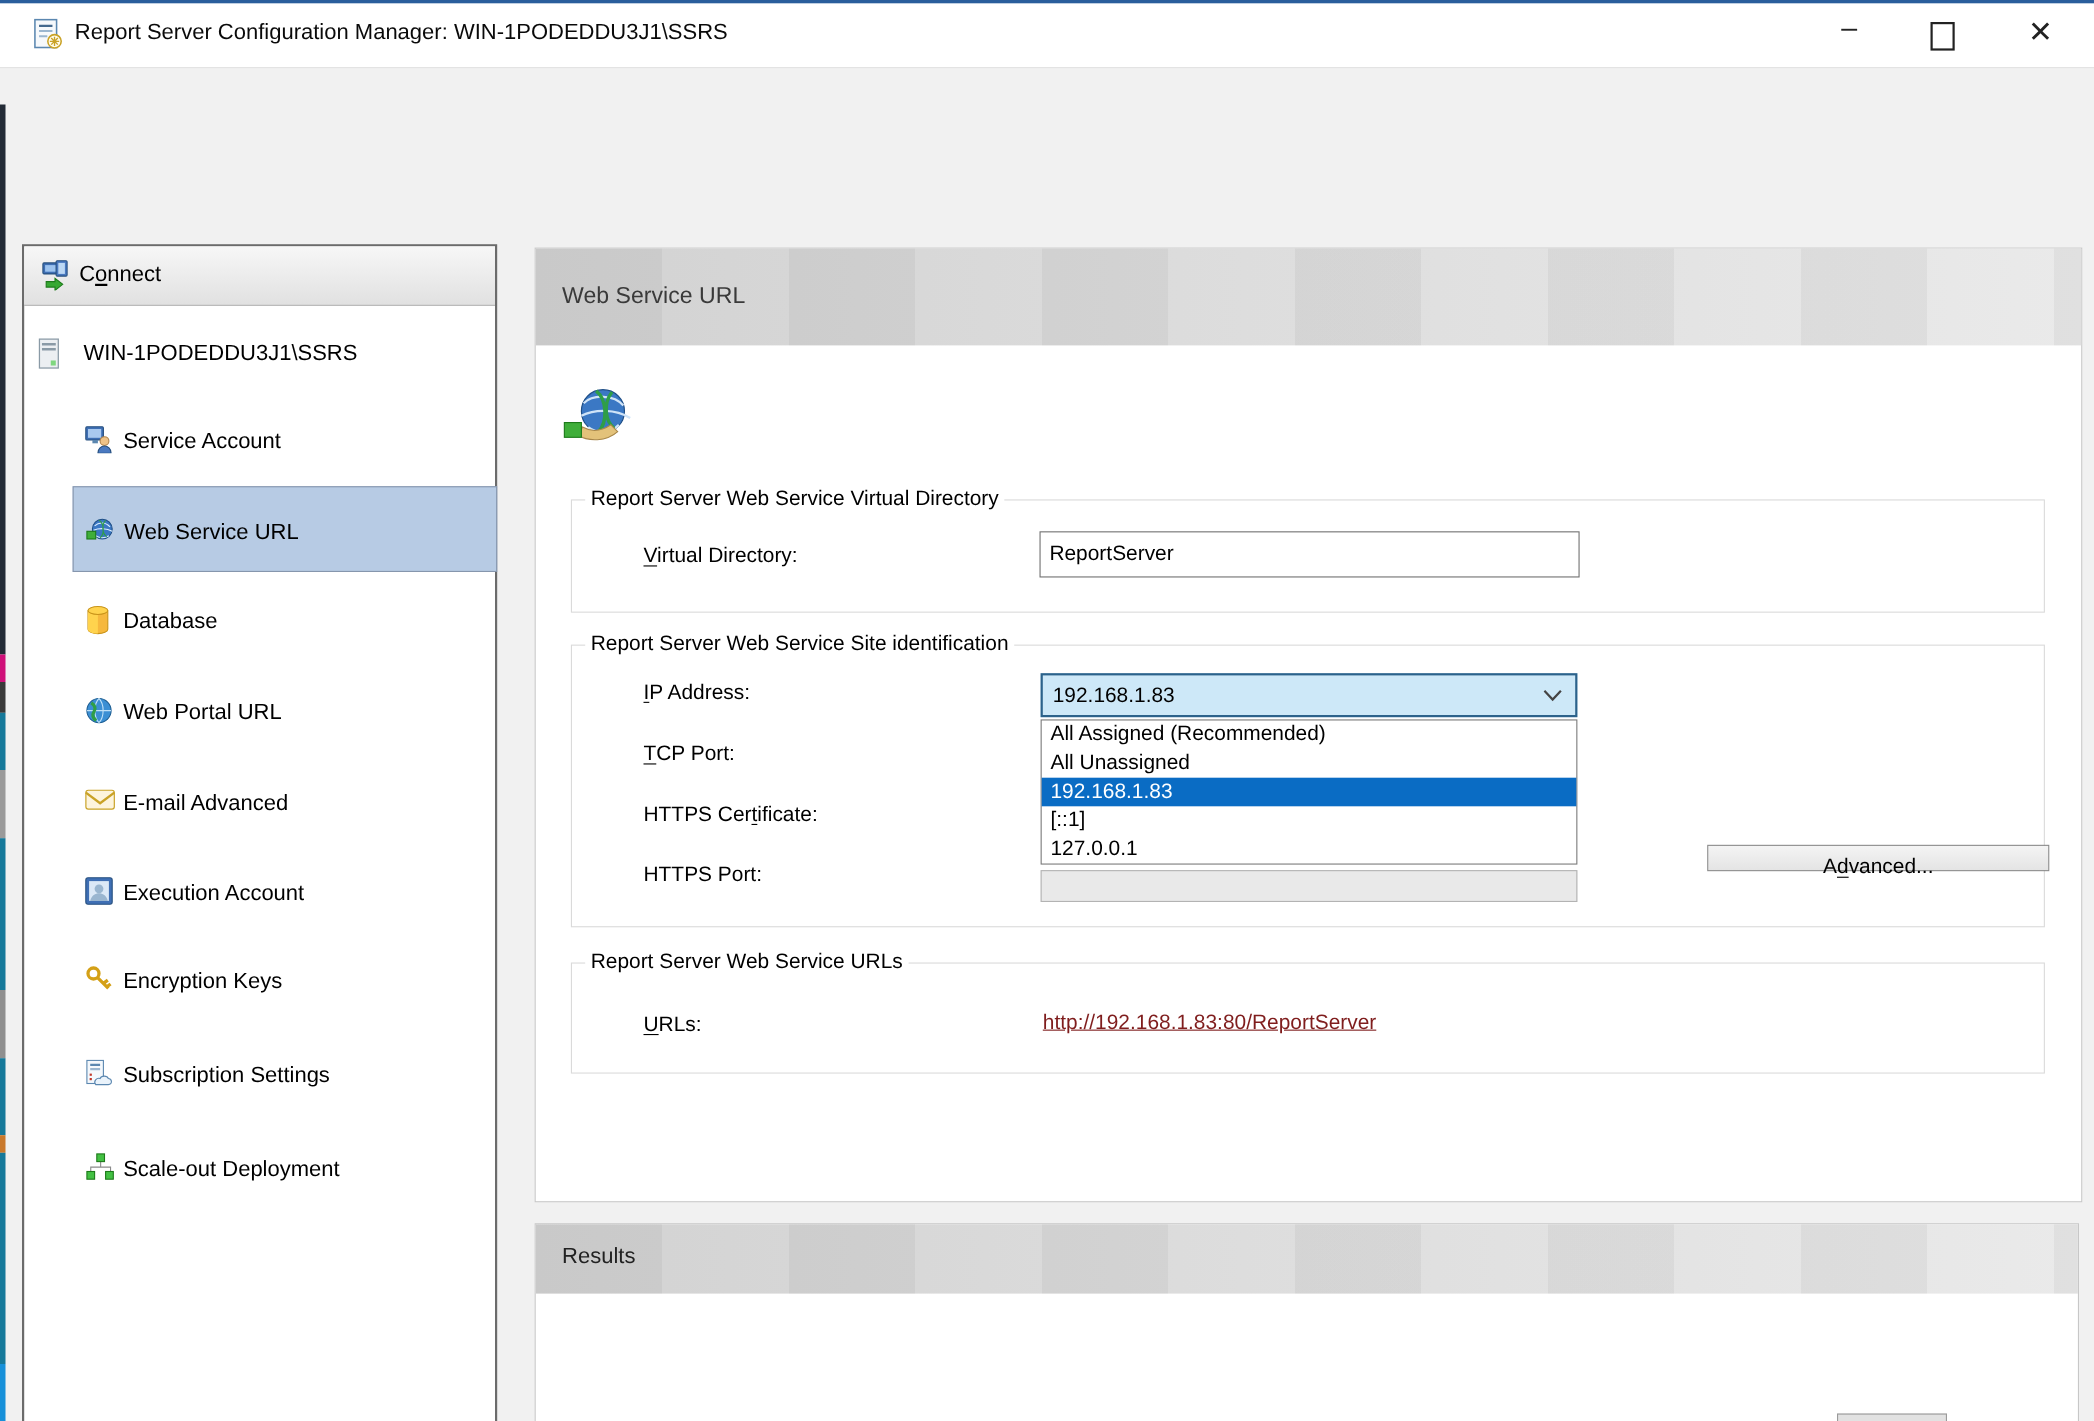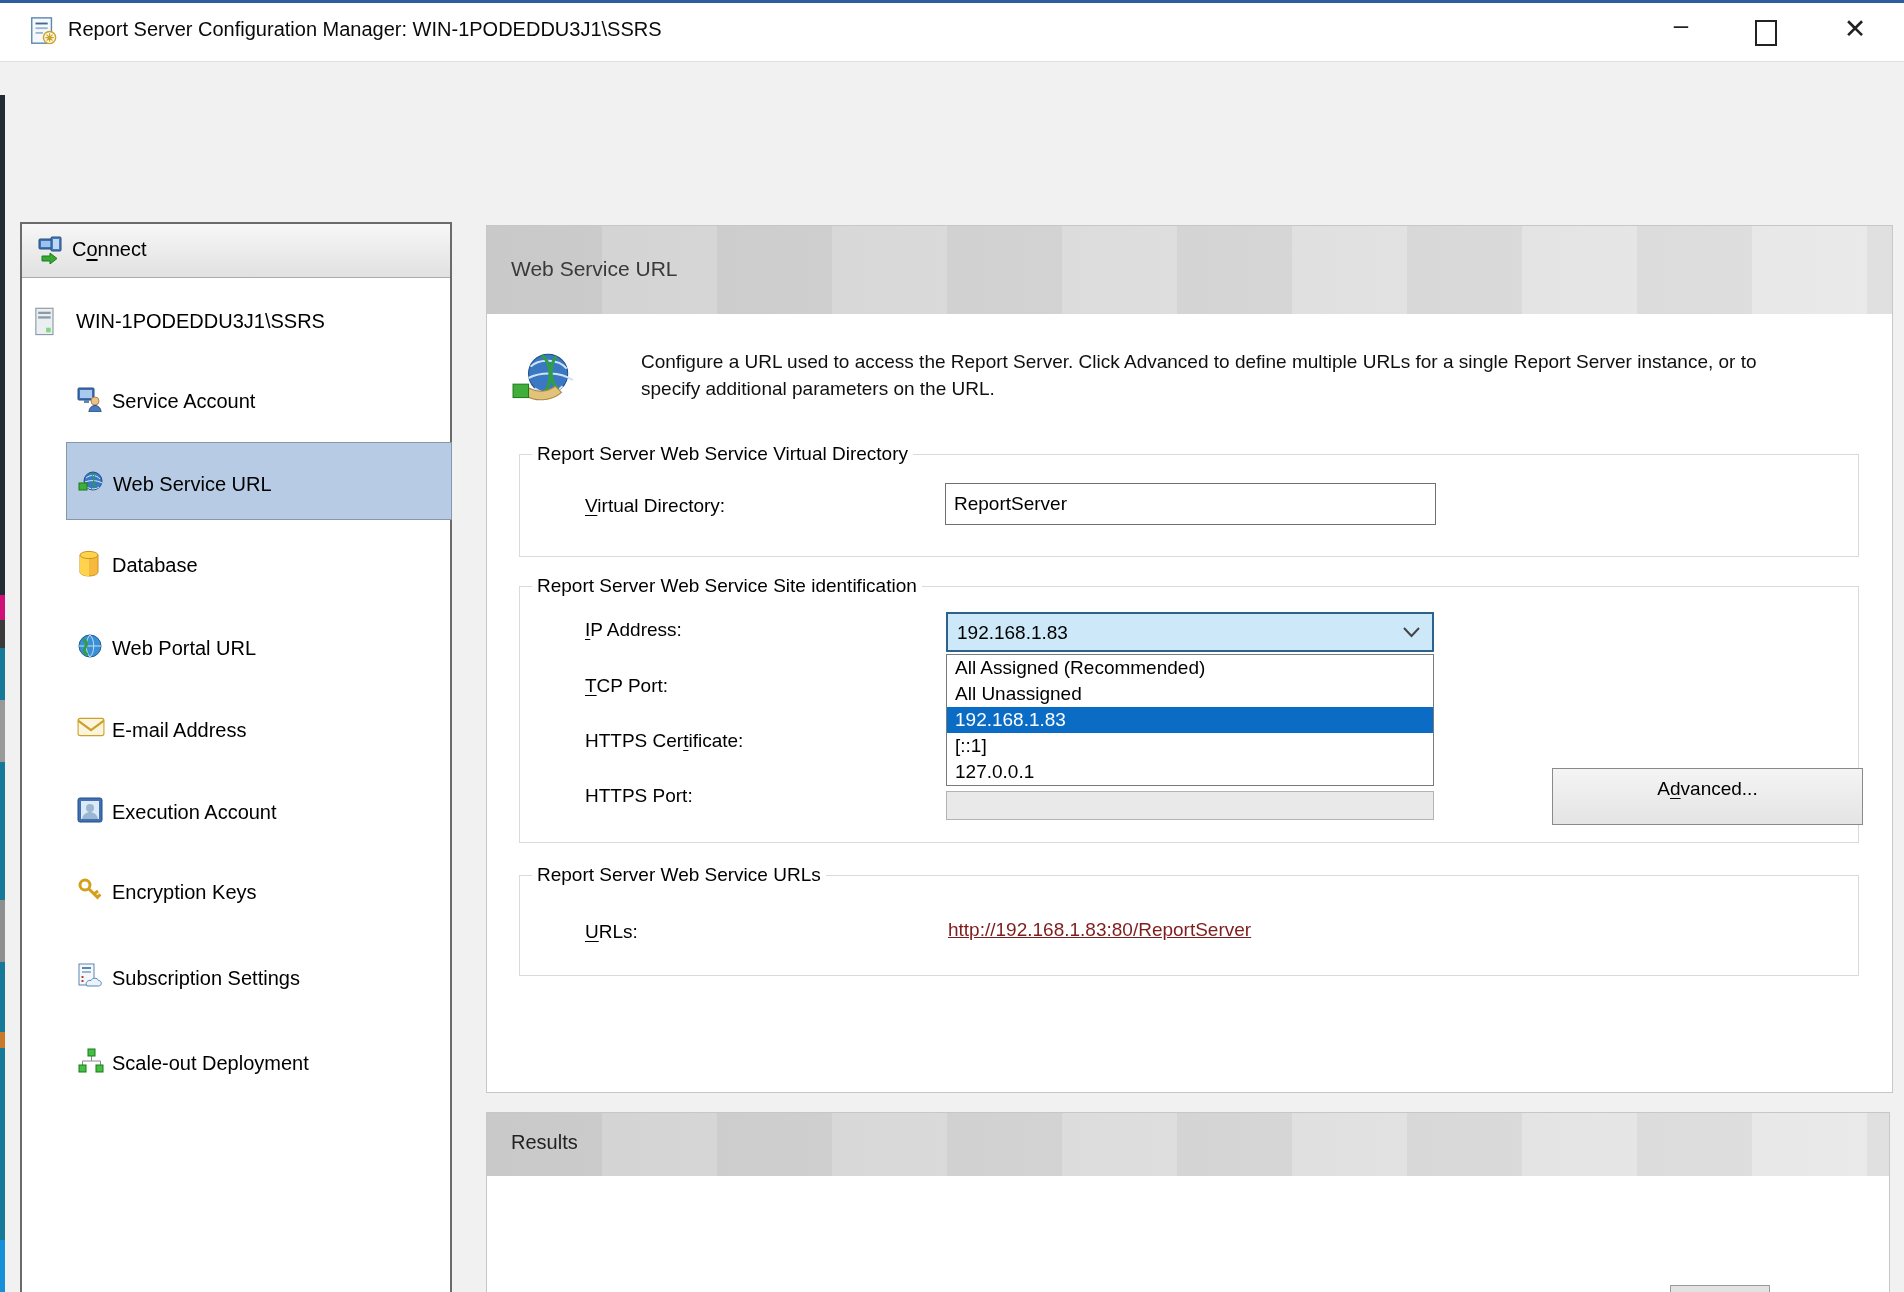--- a/index.html
+++ b/index.html
@@ -55,21 +55,21 @@
   .combo{position:absolute;left:426px;top:25px;width:488px;height:40px;background:#cde8f8;
          border:2px solid #2c628b;box-sizing:border-box;cursor:pointer;}
   .combo .val{position:absolute;left:9px;top:8px;font-size:19px;}
   .combo svg{position:absolute;right:12px;top:13px;}
   .droplist{position:absolute;left:426px;top:67px;width:488px;background:#fff;border:1px solid #7a7a7a;
             box-sizing:border-box;z-index:5;}
   .droplist .opt{height:26px;line-height:25px;padding-left:8px;font-size:19px;cursor:pointer;white-space:nowrap;overflow:hidden;}
   .droplist .opt.hl{background:#0a6cc4;color:#fff;}
   .disabledfield{position:absolute;left:426px;top:204px;width:488px;height:29px;background:#e9e9e9;
                  border:1px solid #b3b3b3;box-sizing:border-box;}
-  .advbtn{position:absolute;left:1032px;top:181px;width:311px;height:57px;background:linear-gradient(#f4f4f4,#e4e4e4);
+  .advbtn{position:absolute;left:1032px;top:181px;width:311px;height:24px;background:linear-gradient(#f4f4f4,#e4e4e4);
           border:1px solid #8a8a8a;box-sizing:border-box;text-align:center;line-height:39px;font-size:19px;cursor:pointer;}
   .urllink{position:absolute;left:428px;top:43px;font-size:19px;color:#7f1d1d;text-decoration:underline;cursor:pointer;white-space:nowrap;}
   
   .resultspanel{position:absolute;left:486px;top:1112px;width:1404px;height:210px;background:#fff;
                 border:1px solid #c7c7c7;box-sizing:border-box;}
   .resultsheader{position:absolute;left:0;top:0;width:100%;height:63px;
      background:repeating-linear-gradient(90deg,rgba(0,0,0,0.045) 0 115px,rgba(0,0,0,0) 115px 230px),
                 linear-gradient(90deg,#d2d2d2,#eaeaea);}
   .resultsheader .lbl{position:absolute;left:24px;top:18px;font-size:20px;color:#222;}
   .partialbtn{position:absolute;left:1670px;top:1285px;width:98px;height:7px;background:#e2e2e2;border:1px solid #9a9a9a;}
@@ -171,21 +171,21 @@
         <path d="M6 6c3 2 4.5 5 2.5 8s-1 6 2 8" stroke="#2f9e47" stroke-width="3" fill="none"></path>
       </svg>
       <span class="lbl">Web Portal URL</span>
     </div>
 
     <div class="nav-item" style="top:465px;">
       <svg width="28" height="24" viewBox="0 0 26 22">
         <rect x="1" y="3" width="24" height="16" rx="2" fill="#fdf4dd" stroke="#c9a227"></rect>
         <path d="M1 5l12 9L25 5" fill="none" stroke="#c9a227" stroke-width="2"></path>
       </svg>
-      <span class="lbl">E-mail Address</span>
+      <span class="lbl">E-mail Advanced</span>
     </div>
 
     <div class="nav-item" style="top:547px;">
       <svg width="26" height="26" viewBox="0 0 26 26">
         <rect x="1" y="1" width="24" height="24" rx="2" fill="#3f6fb4" stroke="#27507f"></rect>
         <rect x="4" y="4" width="18" height="18" fill="#dce9f7"></rect>
         <circle cx="13" cy="11" r="4" fill="#9ab6d0"></circle>
         <path d="M5 22c1-5 5-7 8-7s7 2 8 7z" fill="#9ab6d0"></path>
       </svg>
       <span class="lbl">Execution Account</span>
@@ -227,21 +227,20 @@
       <span class="lbl">Web Service URL</span>
     </div>
 
     <svg class="intro-icon" width="66" height="58" viewBox="0 0 64 56">
       <circle cx="36" cy="23" r="19" fill="#3b78c4" stroke="#1f4f87"></circle>
       <path d="M19 16c8-8 27-8 35 2M17 27c12-6 30-6 43 2M23 37c8 6 19 6 27-2" stroke="#cfe3f7" stroke-width="2" fill="none"></path>
       <path d="M30 5c10 8 10 28 2 36M44 6c-8 10-6 26 2 32" stroke="#2f9e47" stroke-width="3" fill="none"></path>
       <path d="M14 44c9 6 25 6 35-3l-6-6c-9 6-18 6-25 2z" fill="#e3c27a" stroke="#a8874a"></path>
       <rect x="2" y="33" width="15" height="13" fill="#3fae3a" stroke="#1d7a1a"></rect>
     </svg>
-    <div class="intro-text">Configure a URL used to access the Report Server.  Click Advanced to define multiple URLs for a single Report Server instance, or to specify additional parameters on the URL.</div>
 
     <div class="groupbox" style="top:228px;height:103px;">
       <span class="legend">Report Server Web Service Virtual Directory</span>
       <span class="fldlabel" style="top:40px;"><span></span><span class="mn">V</span><span>irtual Directory:</span></span>
       <input class="textinput" style="top: 28px;" type="text" value="ReportServer">
     </div>
 
     <div class="groupbox" style="top:360px;height:257px;">
       <span class="legend">Report Server Web Service Site identification</span>
 

